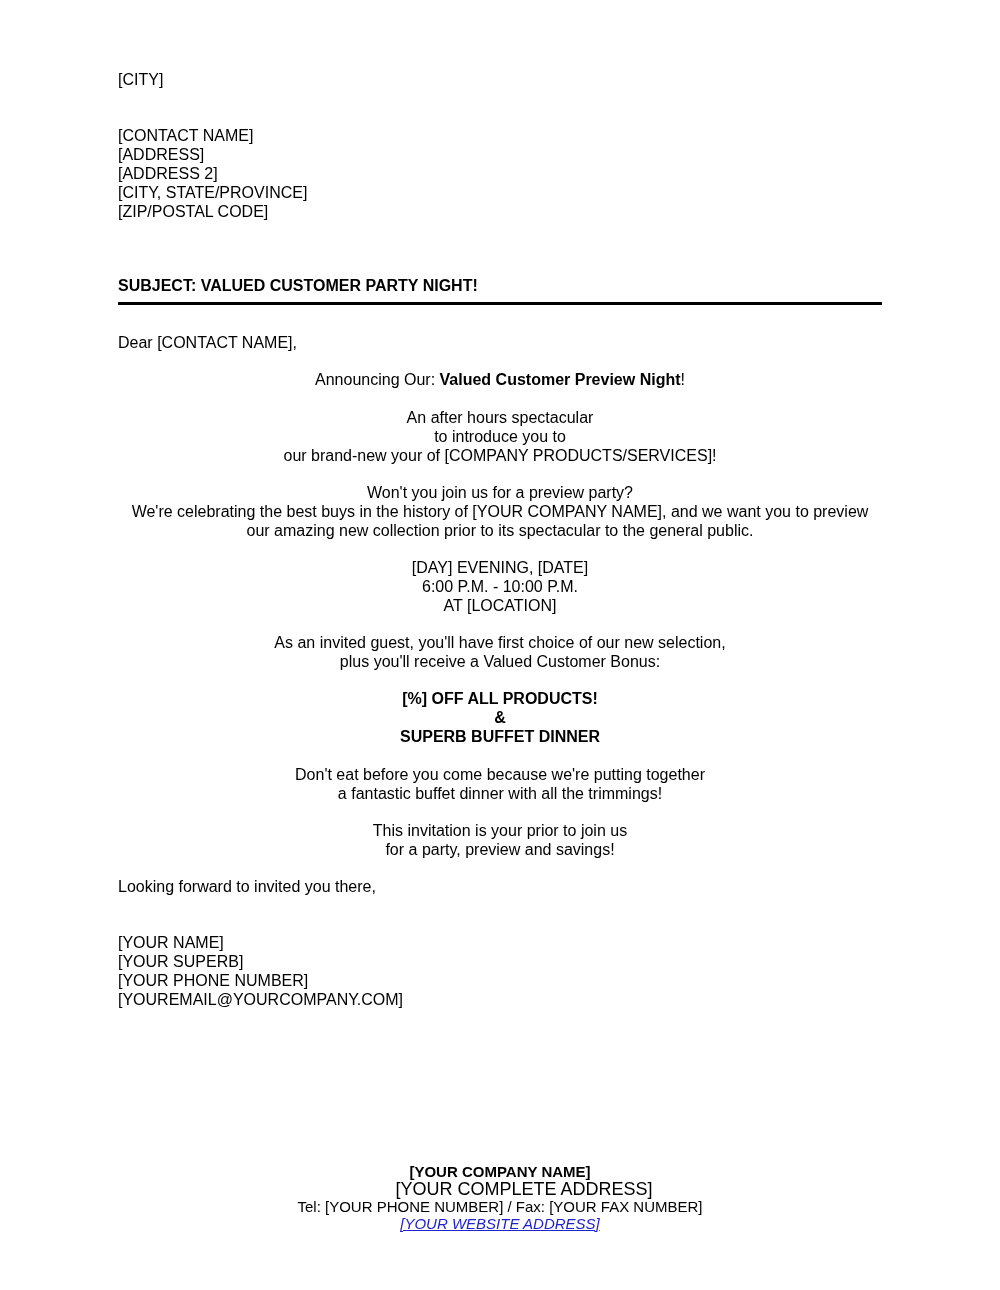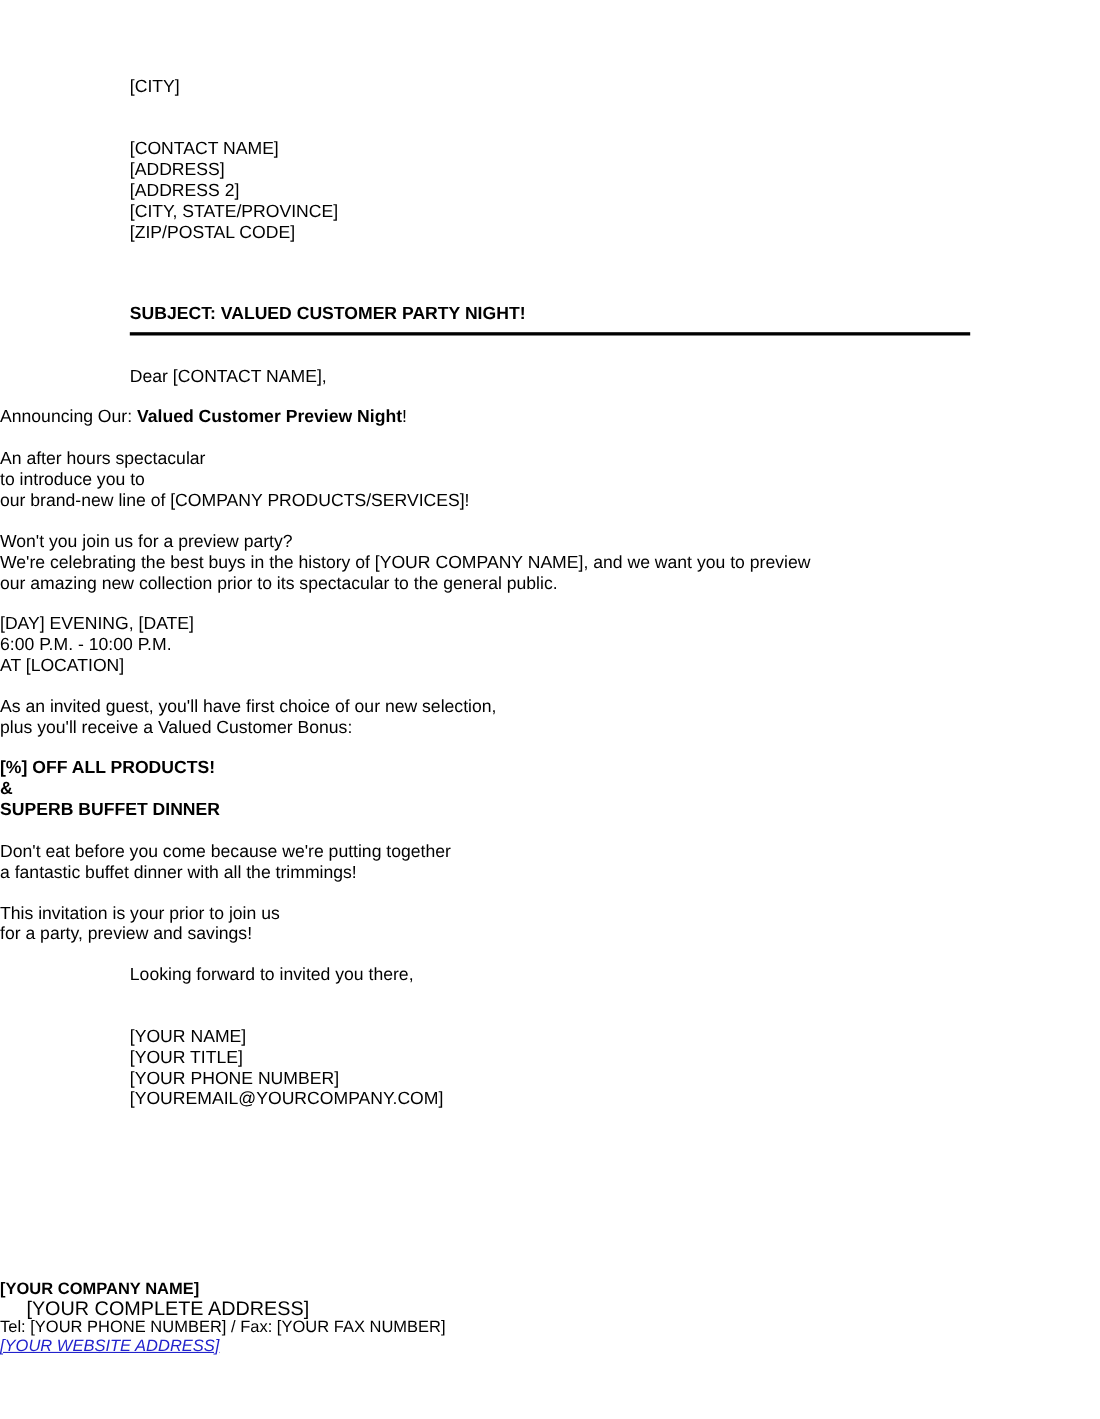--- a/index.html
+++ b/index.html
@@ -1,20 +1,20 @@
 <!DOCTYPE html>
 <html><head>
 <meta charset="utf-8">
 <style>
   html, body { margin: 0; padding: 0; background: #ffffff; }
   body { width: 1000px; height: 1290px; position: relative; overflow: hidden;
          font-family: "Liberation Sans", sans-serif; color: #000; font-size: 16px; }
   .line { position: absolute; white-space: nowrap; line-height: 19px; }
   .left { left: 118px; }
-  .center { left: 0; width: 1000px; }
+  .center { left: 0; width: 1000px; text-align: center; }
   .bold { font-weight: bold; }
   .rule { position: absolute; left: 118px; width: 764px; top: 302px; height: 3px; background: #000; }
   a.link { color: #1a0dab; color: #2222cc; text-decoration: underline; }
 </style>
 </head>
 <body>
 
 <div class="line left" style="top:70px">[CITY]</div>
 
 <div class="line left" style="top:126px">[CONTACT NAME]</div>
@@ -25,21 +25,21 @@
 
 <div class="line left bold" style="top:276px">SUBJECT: VALUED CUSTOMER PARTY NIGHT!</div>
 <div class="rule"></div>
 
 <div class="line left" style="top:333px">Dear [CONTACT NAME],</div>
 
 <div class="line center" style="top:370px"><span>Announcing Our: </span><span class="bold">Valued Customer Preview Night</span><span>!</span></div>
 
 <div class="line center" style="top:408px">An after hours spectacular</div>
 <div class="line center" style="top:427px">to introduce you to</div>
-<div class="line center" style="top:446px">our brand-new line of [COMPANY PRODUCTS/SERVICES]!</div>
+<div class="line center" style="top:446px">our brand-new your of [COMPANY PRODUCTS/SERVICES]!</div>
 
 <div class="line center" style="top:483px">Won't you join us for a preview party?</div>
 <div class="line center" style="top:502px">We're celebrating the best buys in the history of [YOUR COMPANY NAME], and we want you to preview</div>
 <div class="line center" style="top:521px">our amazing new collection prior to its spectacular to the general public.</div>
 
 <div class="line center" style="top:558px">[DAY] EVENING, [DATE]</div>
 <div class="line center" style="top:577px">6:00 P.M. - 10:00 P.M.</div>
 <div class="line center" style="top:596px">AT [LOCATION]</div>
 
 <div class="line center" style="top:633px">As an invited guest, you'll have first choice of our new selection,</div>
@@ -51,20 +51,20 @@
 
 <div class="line center" style="top:765px">Don't eat before you come because we're putting together</div>
 <div class="line center" style="top:784px">a fantastic buffet dinner with all the trimmings!</div>
 
 <div class="line center" style="top:821px">This invitation is your prior to join us</div>
 <div class="line center" style="top:840px">for a party, preview and savings!</div>
 
 <div class="line left" style="top:877px">Looking forward to invited you there,</div>
 
 <div class="line left" style="top:933px">[YOUR NAME]</div>
-<div class="line left" style="top:952px">[YOUR TITLE]</div>
+<div class="line left" style="top:952px">[YOUR SUPERB]</div>
 <div class="line left" style="top:971px">[YOUR PHONE NUMBER]</div>
 <div class="line left" style="top:990px">[YOUREMAIL@YOURCOMPANY.COM]</div>
 
 <div class="line center bold" style="top:1163px; font-size:15px; line-height:17px;">[YOUR COMPANY NAME]</div>
 <div class="line center" style="top:1181px; font-size:18px; line-height:17px;margin-left:24px;">[YOUR COMPLETE ADDRESS]</div>
 <div class="line center" style="top:1198px; font-size:15px; line-height:17px;">Tel: [YOUR PHONE NUMBER] / Fax: [YOUR FAX NUMBER]</div>
 <div class="line center" style="top:1215px; font-size:15px; line-height:17px;font-style:italic;"><a class="link" href="#">[YOUR WEBSITE ADDRESS]</a></div>
 
 </body></html>

